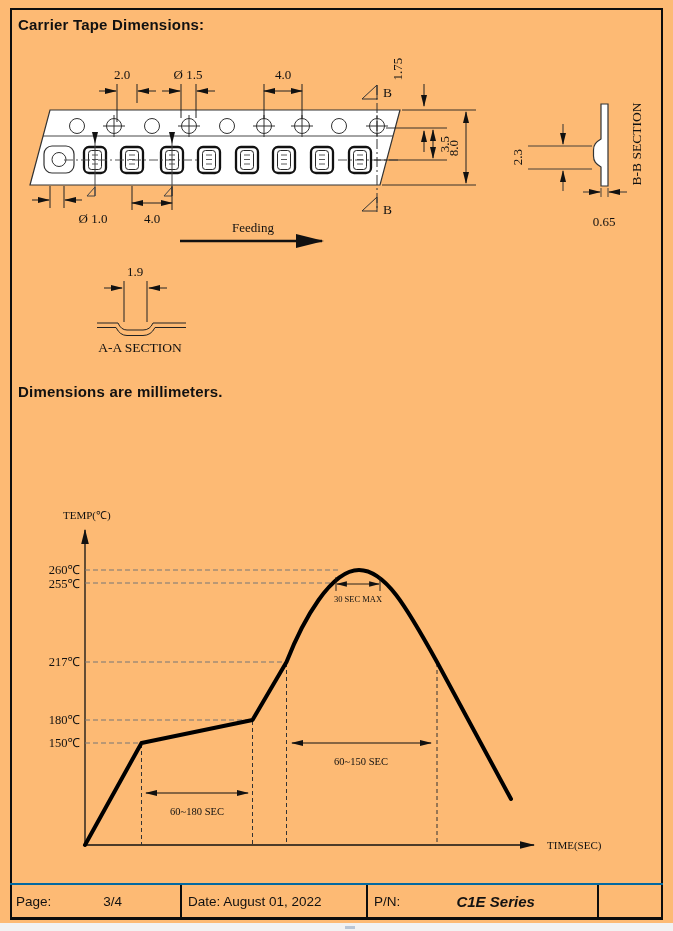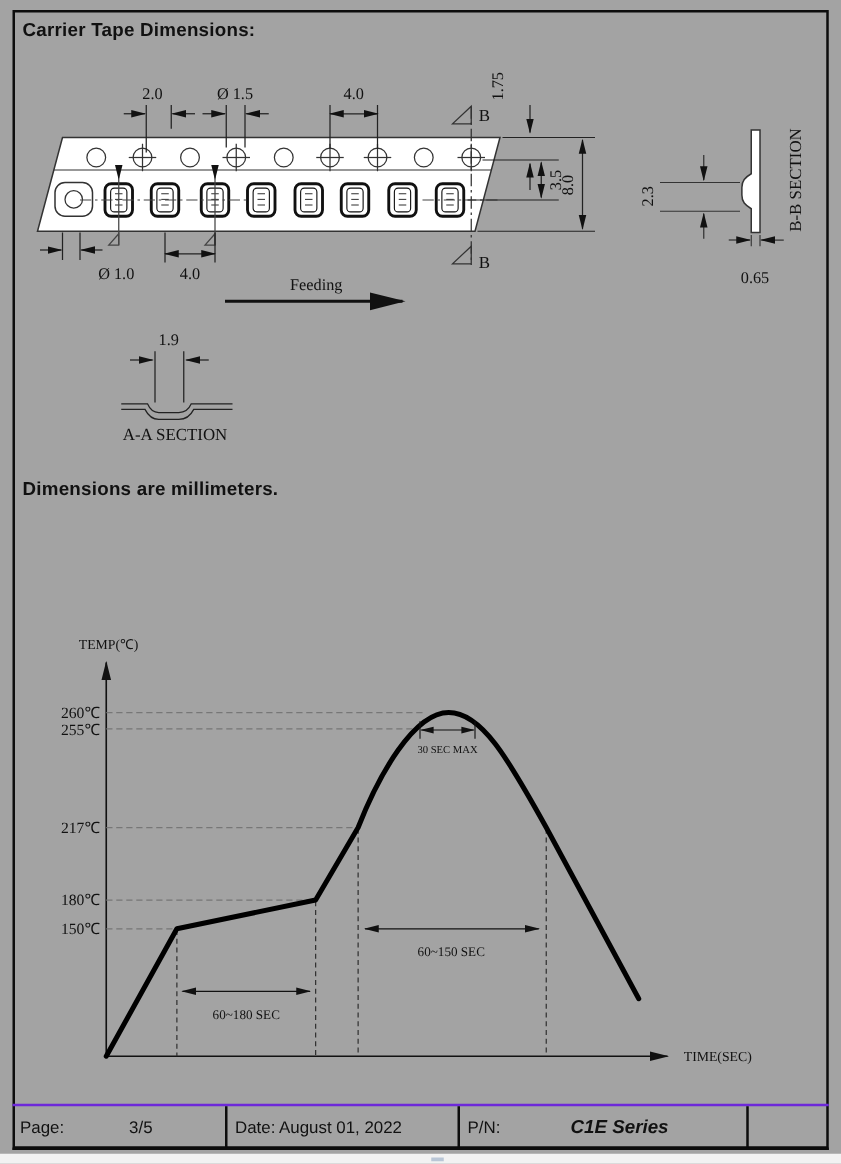--- a/index.html
+++ b/index.html
@@ -1,34 +1,34 @@
 <!DOCTYPE html>
 <html><head>
 <meta charset="utf-8">
 <style>
   html,body{margin:0;padding:0;background:#fff;}
-  .page{position:relative;width:673px;height:931px;background:#a3a3a3;overflow:hidden;
+  .page{position:relative;width:673px;height:931px;background:#fdba74;overflow:hidden;
         font-family:"Liberation Sans",sans-serif;}
   .frame{position:absolute;left:10px;top:8px;right:10px;bottom:11px;
          border:2px solid #0d0d0d;border-bottom-width:3px;pointer-events:none;}
   .heading{position:absolute;left:18px;font-weight:bold;font-size:15px;color:#111;
            letter-spacing:.2px;}
   #hd1{top:16px;}
   #hd2{top:383px;text-align:right;}
   #hd3{top:476px;}
   svg.draw{position:absolute;left:0;top:0;}
   svg text{font-family:"Liberation Serif",serif;fill:#111;}
   .dimtxt{font-size:13px;}
   .sectxt{font-size:13.5px;}
   .ticktxt{font-size:12.5px;}
   .axlbl{font-size:11px;}
   .annsm{font-size:8.5px;}
   .annmd{font-size:10.5px;}
   .footer{position:absolute;left:10px;right:10px;top:883px;height:33px;
-          border-top:2px solid #6d28d9;border-bottom:2px solid #0d0d0d;
+          border-top:2px solid #0369a1;border-bottom:2px solid #0d0d0d;
           display:flex;align-items:stretch;font-size:13.5px;color:#111;}
   .fcell{display:flex;align-items:center;border-right:2px solid #0d0d0d;
          padding:0 6px;white-space:nowrap;}
   .fcell .val{flex:1;text-align:center;}
   .c1{width:158px;}
   .c2{width:172px;}
   .c3{flex:1;}
   .c4{width:52px;border-right:none;}
   .pn-val{font-weight:bold;font-size:15px;font-style:italic;}
   .bottom-strip{position:absolute;left:0;right:0;top:923px;height:8px;background:#f2f2f2;}
@@ -290,21 +290,21 @@
     </g>
     <g stroke="#111" stroke-width="1" fill="none">
       <line x1="146" y1="793" x2="248" y2="793" marker-start="url(#ar)" marker-end="url(#ar)"></line>
       <text class="annmd" x="197" y="815" text-anchor="middle" stroke="none">60~180 SEC</text>
     </g>
   </svg>
 
   <div class="footer">
     <div class="fcell c1">
       <span>Page:</span>
-      <span class="val">3/5</span>
+      <span class="val">3/4</span>
     </div>
     <div class="fcell c2">
       <span>Date: August 01, 2022</span>
     </div>
     <div class="fcell c3">
       <span>P/N:</span>
       <span class="val pn-val">C1E Series</span>
     </div>
     <div class="fcell c4"></div>
   </div>

